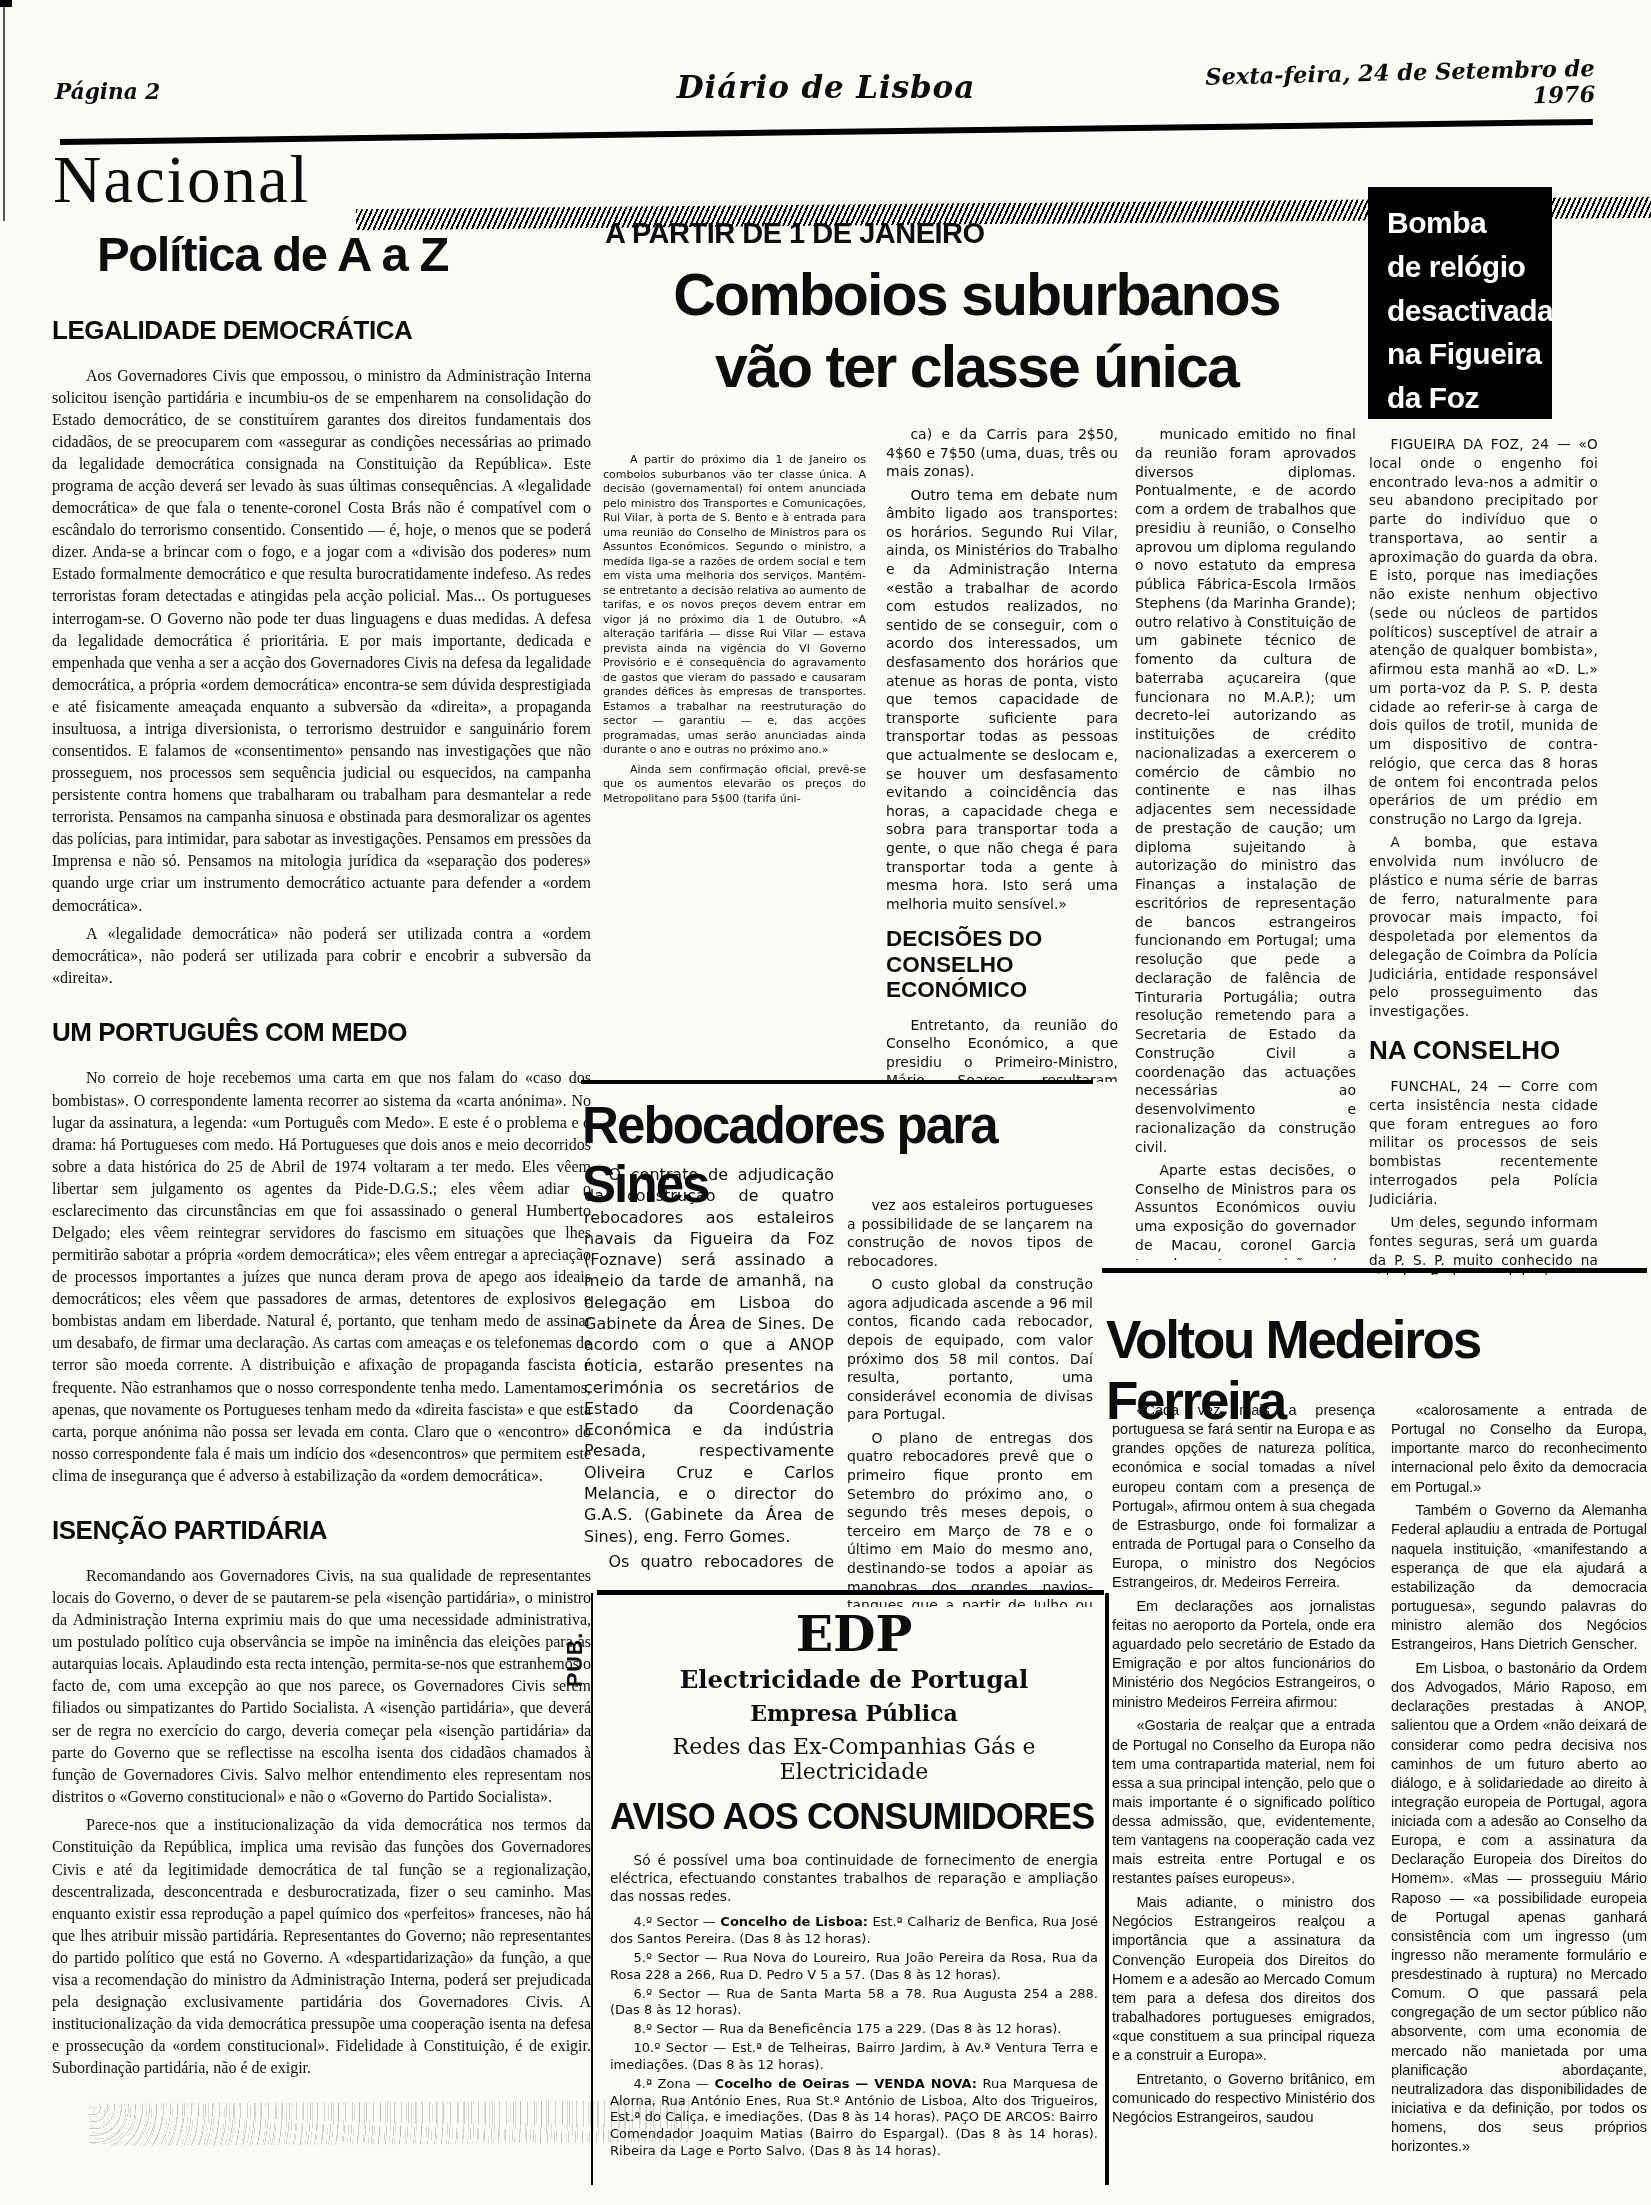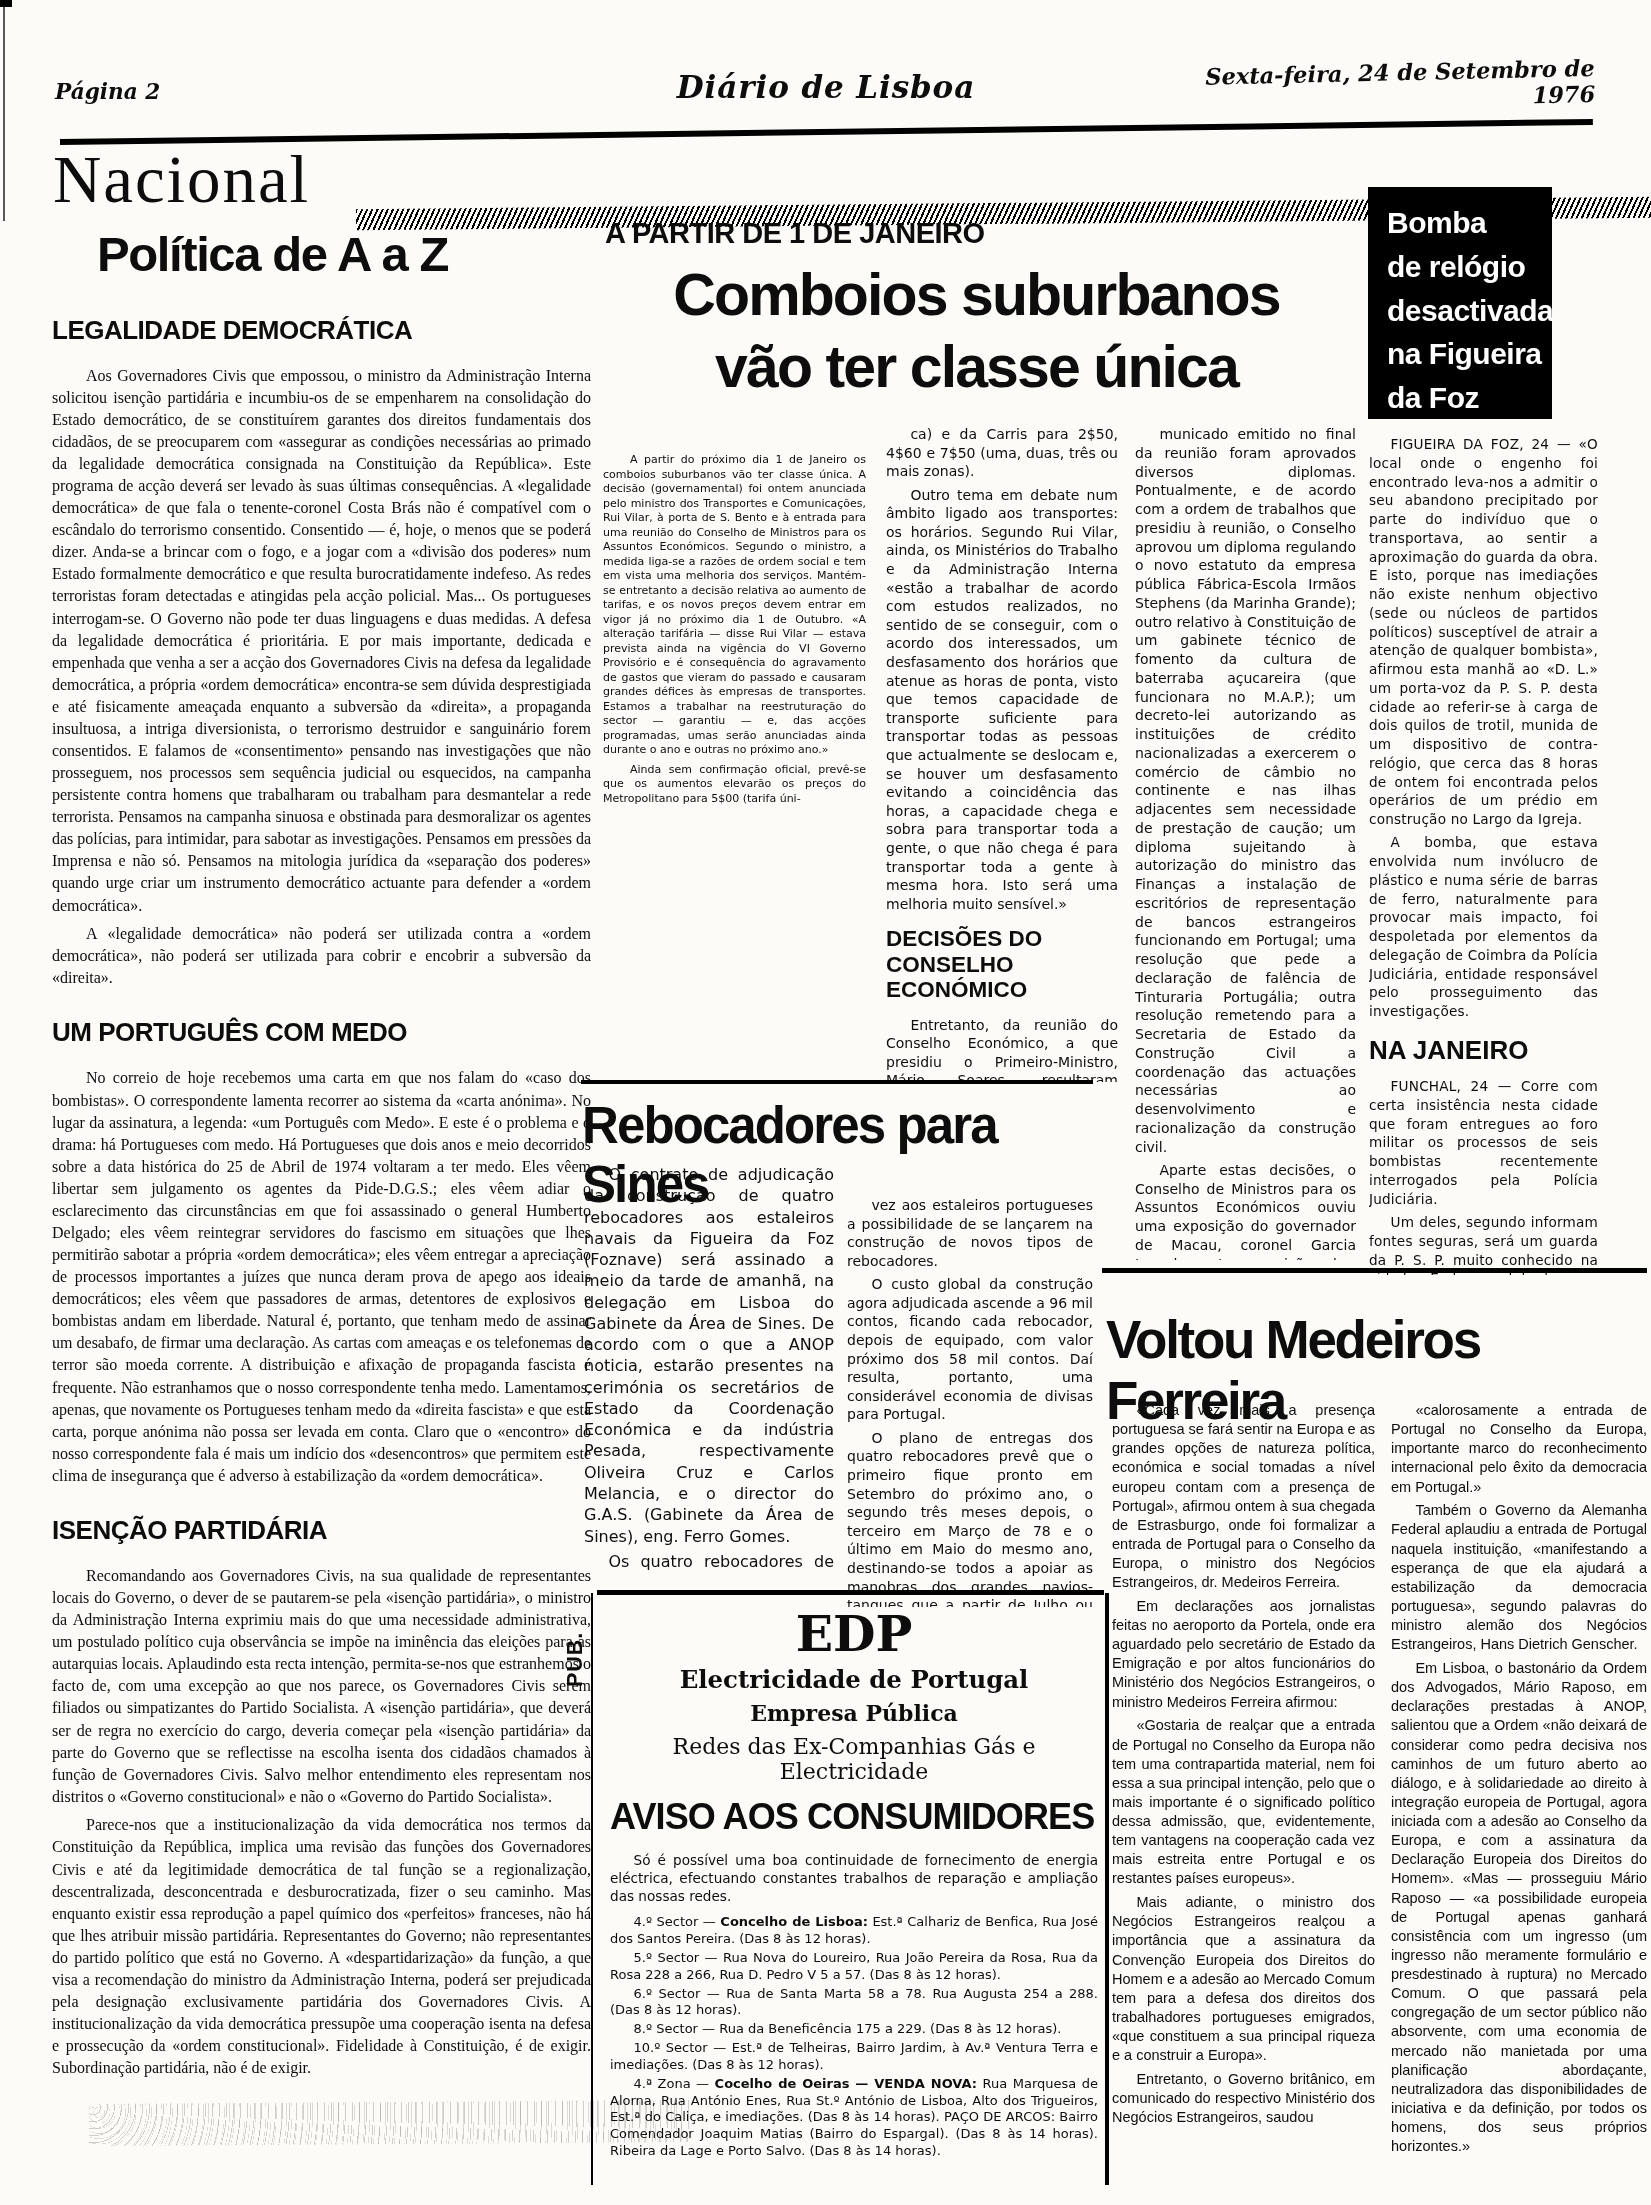--- a/index.html
+++ b/index.html
@@ -179,21 +179,21 @@
     <span>na Figueira</span>
     <span>da Foz</span>
   </div>
 
 <div class="abs bomba-col">
   <div>
 
   <p>FIGUEIRA DA FOZ, 24 — «O local onde o engenho foi encontrado leva-nos a admitir o seu abandono precipitado por parte do indivíduo que o transportava, ao sentir a aproximação do guarda da obra. E isto, porque nas imediações não existe nenhum objectivo (sede ou núcleos de partidos políticos) susceptível de atrair a atenção de qualquer bombista», afirmou esta manhã ao «D. L.» um porta-voz da P. S. P. desta cidade ao referir-se à carga de dois quilos de trotil, munida de um dispositivo de contra-relógio, que cerca das 8 horas de ontem foi encontrada pelos operários de um prédio em construção no Largo da Igreja.</p>
       <p>A bomba, que estava envolvida num invólucro de plástico e numa série de barras de ferro, naturalmente para provocar mais impacto, foi despoletada por elementos da delegação de Coimbra da Polícia Judiciária, entidade responsável pelo prosseguimento das investigações.</p>
     </div>
-  <div class="bsub">NA JANEIRO</div>
+  <div class="bsub">NA CONSELHO</div>
   <div>
 
   <p>FUNCHAL, 24 — Corre com certa insistência nesta cidade que foram entregues ao foro militar os processos de seis bombistas recentemente interrogados pela Polícia Judiciária.</p>
       <p>Um deles, segundo informam fontes seguras, será um guarda da P. S. P. muito conhecido na cidade. Embora relutantes em prestar informações, as autoridades não infirmam a notícia, admitindo-se, por isso que a rede terrorista da Madeira está finalmente em vias de desmantelamento.</p>
     </div>
 </div>
 
 <div class="abs reb-rule"></div>
 <div class="abs reb-headline">Rebocadores para Sines</div>
 <div class="abs ncol rebA">

